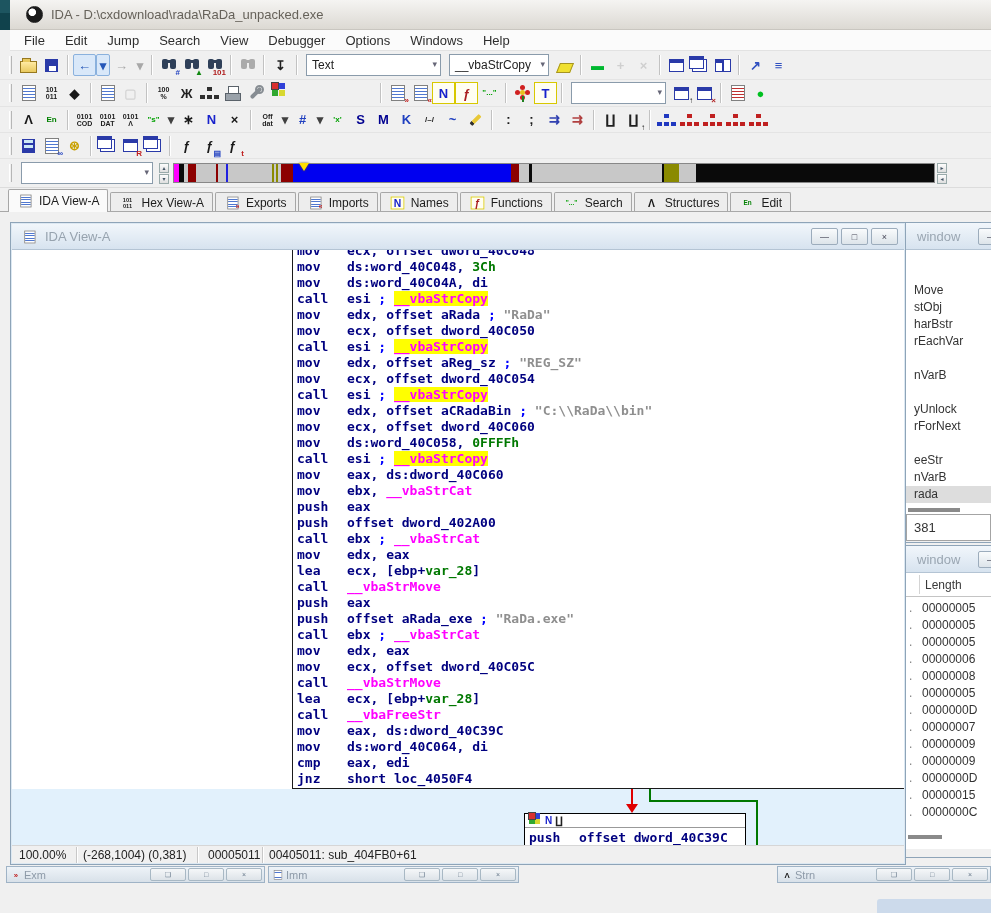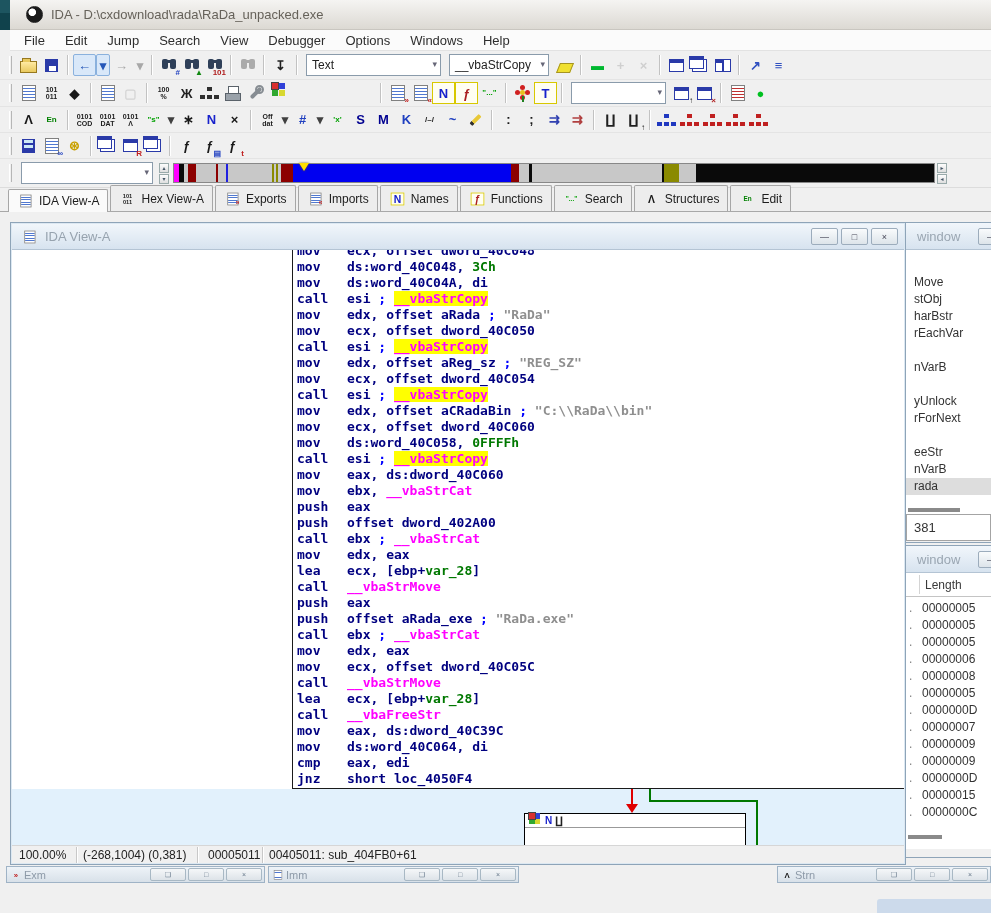--- a/index.html
+++ b/index.html
@@ -57,21 +57,21 @@
 .boxed{border:1px solid #d8c800!important;background:#fffef2}
 
 #navcombo{width:132px}
 .spin{width:10px;height:10px;background:linear-gradient(#fdfdfd,#dfdfdf);border:1px solid #9aa;font-size:6px;color:#456;display:flex;align-items:center;justify-content:center}
 #band{position:relative;height:20px;display:flex;border:1px solid #888;margin-left:2px;flex:none}
 #band span{height:100%;flex:none}
 #bandmarker{position:absolute;top:-1px;width:0;height:0;border-left:5px solid transparent;border-right:5px solid transparent;border-top:8px solid #ffe000;filter:drop-shadow(0 0 1px #705c00)}
 
 #tabbar{left:0;top:189px;width:991px;height:23px;display:flex;align-items:flex-end;padding-left:8px}
 #tabline{left:0;top:211px;width:991px;height:1px;background:#a8a8a8}
-.tab{height:27px;display:flex;align-items:center;gap:5px;padding:0 8px;background:#ededed;border:1px solid #a6a6a6;border-bottom:none;border-radius:2px 2px 0 0;font-size:12px;color:#1d1d1d;margin-right:2px;position:relative;white-space:nowrap}
+.tab{height:20px;display:flex;align-items:center;gap:5px;padding:0 8px;background:#ededed;border:1px solid #a6a6a6;border-bottom:none;border-radius:2px 2px 0 0;font-size:12px;color:#1d1d1d;margin-right:2px;position:relative;white-space:nowrap}
 .tab.active{background:#fafafa;height:23px;z-index:3}
 .tab .icn{width:17px;height:16px;transform:scale(.8)}
 
 #idawin{left:10px;top:222px;width:896px;height:643px;background:#f0f0f0;border:1px solid #8ea4b8;box-shadow:0 0 0 1px #dce8f2 inset;z-index:2}
 .ctitle{position:absolute;left:1px;top:1px;right:1px;height:26px;background:linear-gradient(#f1f6fb,#d7e3ef);border-bottom:1px solid #b4c4d4;display:flex;align-items:center;padding:0 6px;font-size:13px;color:#97a3af}
 .ctitle .icn{transform:scale(.8);margin-right:4px}
 .cbtns{margin-left:auto;display:flex}
 .cbtn{width:27px;height:17px;background:linear-gradient(#f9fbfc,#dde4ea);border:1px solid #9cacbc;border-radius:2px;font-size:9px;color:#445;display:flex;align-items:center;justify-content:center;margin-left:3px}
 #cclient{position:absolute;left:1px;top:27px;right:1px;bottom:19px;background:#fff;overflow:hidden}
 #blockv{position:absolute;left:280px;top:0;width:1px;height:539px;background:#1a1a1a}
@@ -512,21 +512,21 @@
         <span>Edit</span>
       </div>
     </div>
   <div class="abs" id="tabline"></div>
 
   <div class="rwin" style="top:222px;height:321px">
     <div class="rtitle">
       <span>window</span>
       <span class="cbtn">—</span>
     </div>
-    <div class="rbody" style="height: 264px; padding-top: 7px;" id="nameslist">
+    <div class="rbody" style="height: 264px; padding-top: 15px;" id="nameslist">
         <div class="nrow"></div>
         <div class="nrow">Move</div>
         <div class="nrow">stObj</div>
         <div class="nrow">harBstr</div>
         <div class="nrow">rEachVar</div>
         <div class="nrow"></div>
         <div class="nrow">nVarB</div>
         <div class="nrow"></div>
         <div class="nrow">yUnlock</div>
         <div class="nrow">rForNext</div>
@@ -589,20 +589,21 @@
       <div class="redarrow"></div>
       <div class="gseg" style="left:637px;top:539px;width:2px;height:12px"></div>
       <div class="gseg" style="left:637px;top:550px;width:109px;height:2px"></div>
       <div class="gseg" style="left:744px;top:550px;width:2px;height:48px"></div>
       <div id="node">
         <div id="nodehead">
           <span class="pal"></span>
           <span style="color:#1822cc">N</span>
           <span style="color:#202020">∐</span>
         </div>
+        <div id="nodecode"><span class="m mn">push</span><span class="o">offset dword_40C39C</span></div>
       </div>
     </div>
     <div id="cstatus">
       <span style="left:7px">100.00%</span>
       <i class="vsep" style="left:64px"></i>
       <span style="left:71px">(-268,1004) (0,381)</span>
       <i class="vsep" style="left:185px"></i>
       <span style="left:196px">00005011</span>
       <i class="vsep" style="left:250px"></i>
       <span style="left:257px">00405011: sub_404FB0+61</span>

